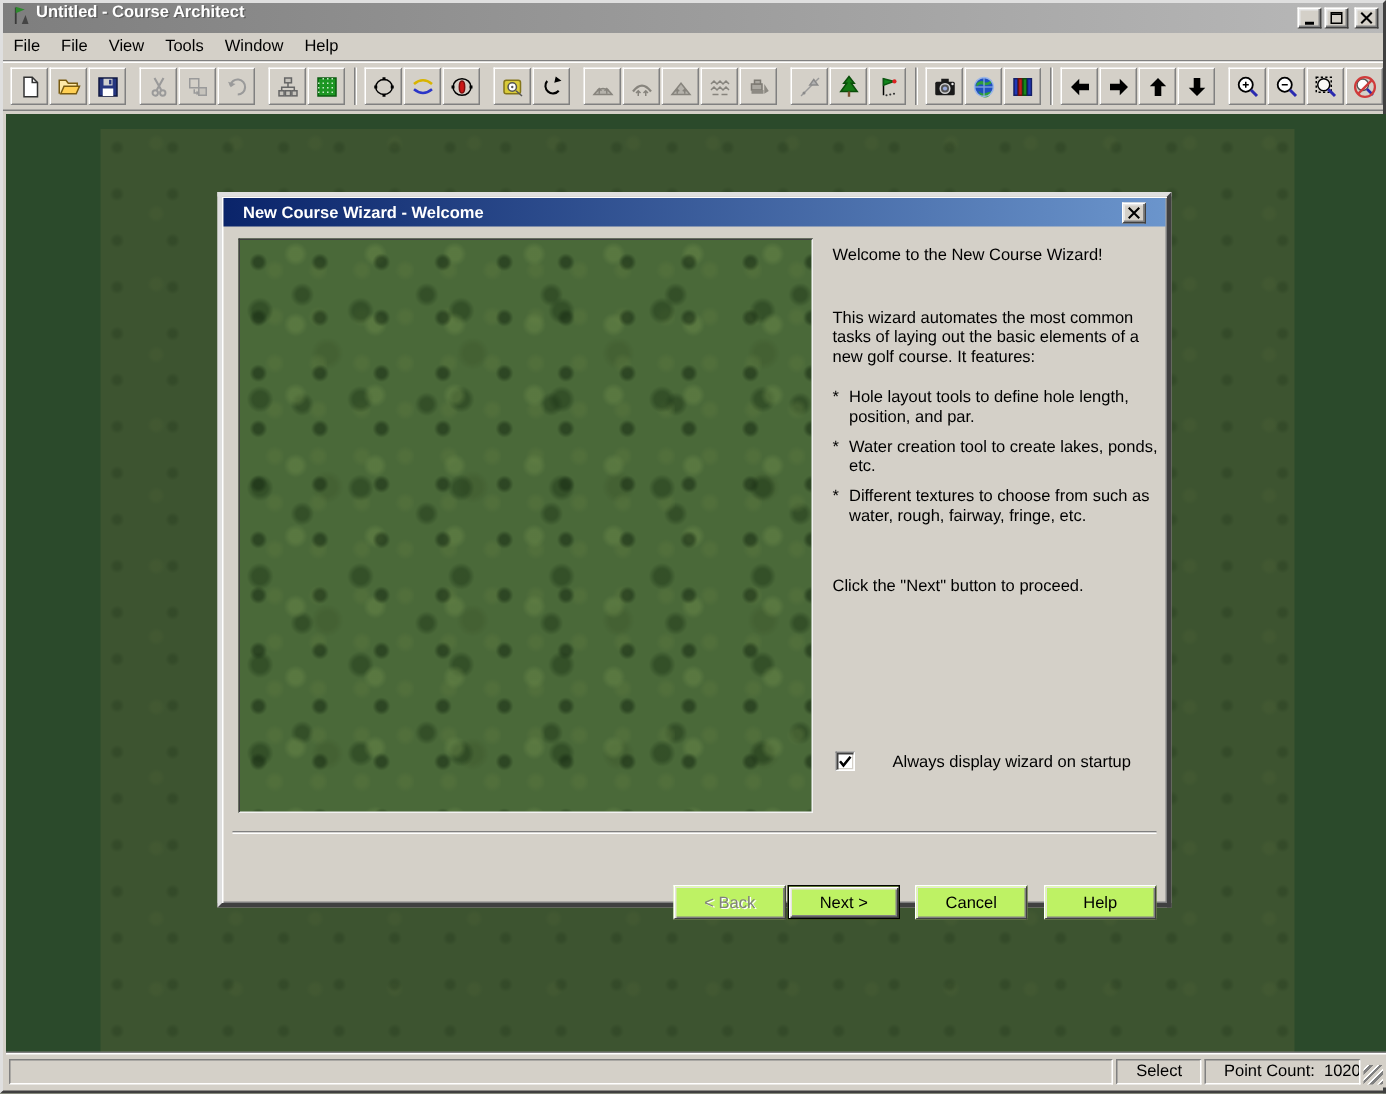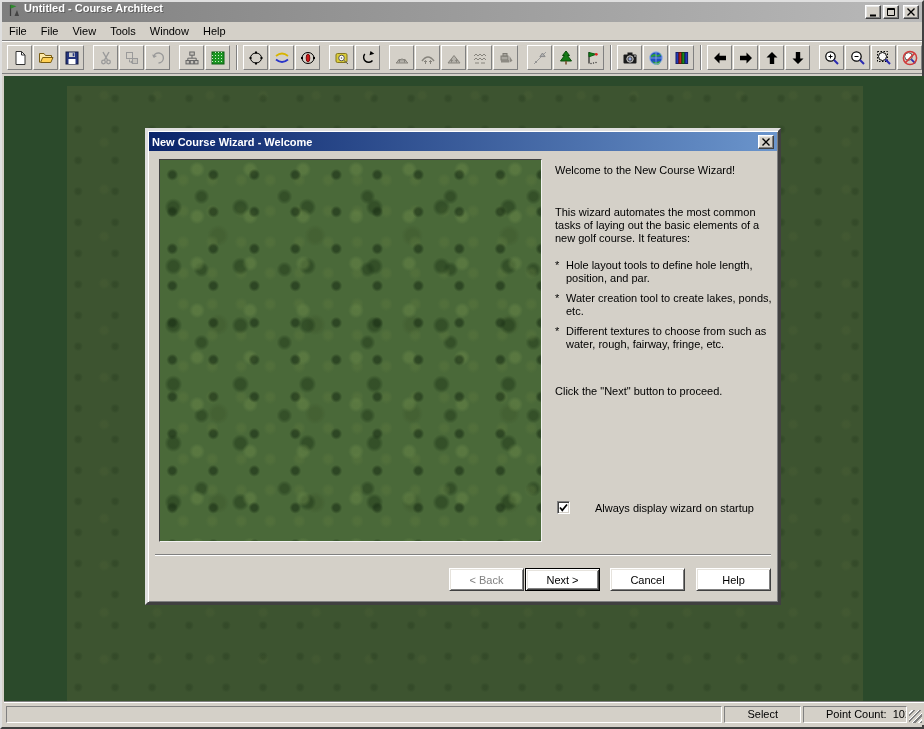--- a/index.html
+++ b/index.html
@@ -28,27 +28,27 @@
 
   
   .canvas{position:absolute;left:2px;top:74px;width:920px;height:633px;background:#2b4a2b}
   .viewport{position:absolute;left:63px;top:10px;width:796px;height:616px;background:#3d5430;
     background-image:radial-gradient(circle at 30% 40%,rgba(25,45,20,.25) 0 2px,rgba(0,0,0,0) 5px),
     radial-gradient(circle at 70% 20%,rgba(80,100,55,.25) 0 3px,rgba(0,0,0,0) 6px);
     background-size:37px 31px,53px 47px}
 
   
   .statusbar{position:absolute;left:2px;bottom:2px;width:920px;height:22px;background:#d4d0c8;box-shadow:0 -1px 0 #fff, 0 -2px 0 #808080;display:flex;align-items:center;gap:2px;padding:0 2px}
-  .spanel{height:17px;border:1px solid;border-color:#808080 #fff #fff #808080;padding:1px 22px;white-space:pre;overflow:hidden;color:#000}
+  .spanel{height:17px;border:1px solid;border-color:#808080 #fff #fff #808080;padding:1px 12px;white-space:pre;overflow:hidden;color:#000}
   .spanel.fill{flex:1}
   .grip{width:13px;height:13px;align-self:flex-end;margin-bottom:2px;background:repeating-linear-gradient(135deg,rgba(0,0,0,0) 0 2px,#fff 2px 3px,#808080 3px 4.5px)}
 
   
   .dialog{position:absolute;left:143px;top:126px;width:636px;height:477px;background:#d4d0c8;border:3px solid;border-color:#dfdfdf #404040 #404040 #dfdfdf;box-shadow:inset 1px 1px 0 #fff,inset -1px -1px 0 #808080;z-index:5}
-  .dlg-titlebar{height:19px;margin:1px 1px 0 1px;background:linear-gradient(to right,#0a246a,#6b95cc);display:flex;align-items:center;padding:0 3px;color:#fff;font-weight:bold}
+  .dlg-titlebar{height:19px;margin:1px 1px 0 1px;background:linear-gradient(to right,#0a246a,#6b95cc);display:flex;align-items:center;padding:0 13px;color:#fff;font-weight:bold}
   .dlg-title{flex:1;white-space:nowrap}
   .grass{position:absolute;left:11px;top:28px;width:383px;height:383px;border:1px solid;border-color:#404040 #f2f2f2 #f2f2f2 #404040;
     background-color:#4a6939;
     background-image:
       radial-gradient(circle at 30% 40%,rgba(22,42,18,.55) 0 3px,rgba(22,42,18,0) 6px),
       radial-gradient(circle at 70% 20%,rgba(104,134,72,.5) 0 4px,rgba(104,134,72,0) 8px),
       radial-gradient(circle at 20% 80%,rgba(30,55,24,.5) 0 5px,rgba(30,55,24,0) 9px),
       radial-gradient(circle at 80% 65%,rgba(90,118,62,.45) 0 3px,rgba(90,118,62,0) 7px),
       radial-gradient(circle at 50% 50%,rgba(25,48,20,.45) 0 4px,rgba(25,48,20,0) 8px),
       radial-gradient(circle at 60% 85%,rgba(60,85,42,.4) 0 6px,rgba(60,85,42,0) 11px);
@@ -56,21 +56,21 @@
   .textcol{position:absolute;left:407px;top:33px;width:225px;line-height:13px;color:#000}
   .heading{margin-bottom:29px}
   .intro{margin-bottom:14px}
   .bullet{display:flex;margin-bottom:7px}
   .bullet .mark{width:11px}
   .bullet .btext{flex:1}
   .proceed{margin-top:34px}
   .checkrow{position:absolute;left:409px;top:370px;display:flex;align-items:center;gap:25px}
   .checkbox{width:13px;height:13px;background:#fff;border:1px solid;border-color:#808080 #fff #fff #808080;box-shadow:inset 1px 1px 0 #404040,inset -1px -1px 0 #d4d0c8;display:flex;align-items:center;justify-content:center}
   .separator{position:absolute;left:7px;top:423px;width:616px;height:2px;border-top:1px solid #808080;border-bottom:1px solid #fff}
-  .pushbtn{position:absolute;top:437px;width:75px;height:23px;background:#ffffff;border:1px solid;border-color:#fff #404040 #404040 #fff;box-shadow:inset 1px 1px 0 #e6e3dd,inset -1px -1px 0 #808080;font-family:"Liberation Sans",sans-serif;font-size:11px;color:#000;text-align:center;padding:0}
+  .pushbtn{position:absolute;top:459px;width:75px;height:23px;background:#bef264;border:1px solid;border-color:#fff #404040 #404040 #fff;box-shadow:inset 1px 1px 0 #e6e3dd,inset -1px -1px 0 #808080;font-family:"Liberation Sans",sans-serif;font-size:11px;color:#000;text-align:center;padding:0}
   .pushbtn.default{border-color:#000;box-shadow:inset 1px 1px 0 #fff,inset -1px -1px 0 #404040,inset 2px 2px 0 #e6e3dd,inset -2px -2px 0 #808080}
   .pushbtn:disabled{color:#808080;text-shadow:1px 1px 0 #fff}
   .b-back{left:301px}.b-next{left:377px}.b-cancel{left:462px}.b-help{left:548px}
 </style>
 </head>
 <body>
 
 <div class="app">
 
   <div class="titlebar">

